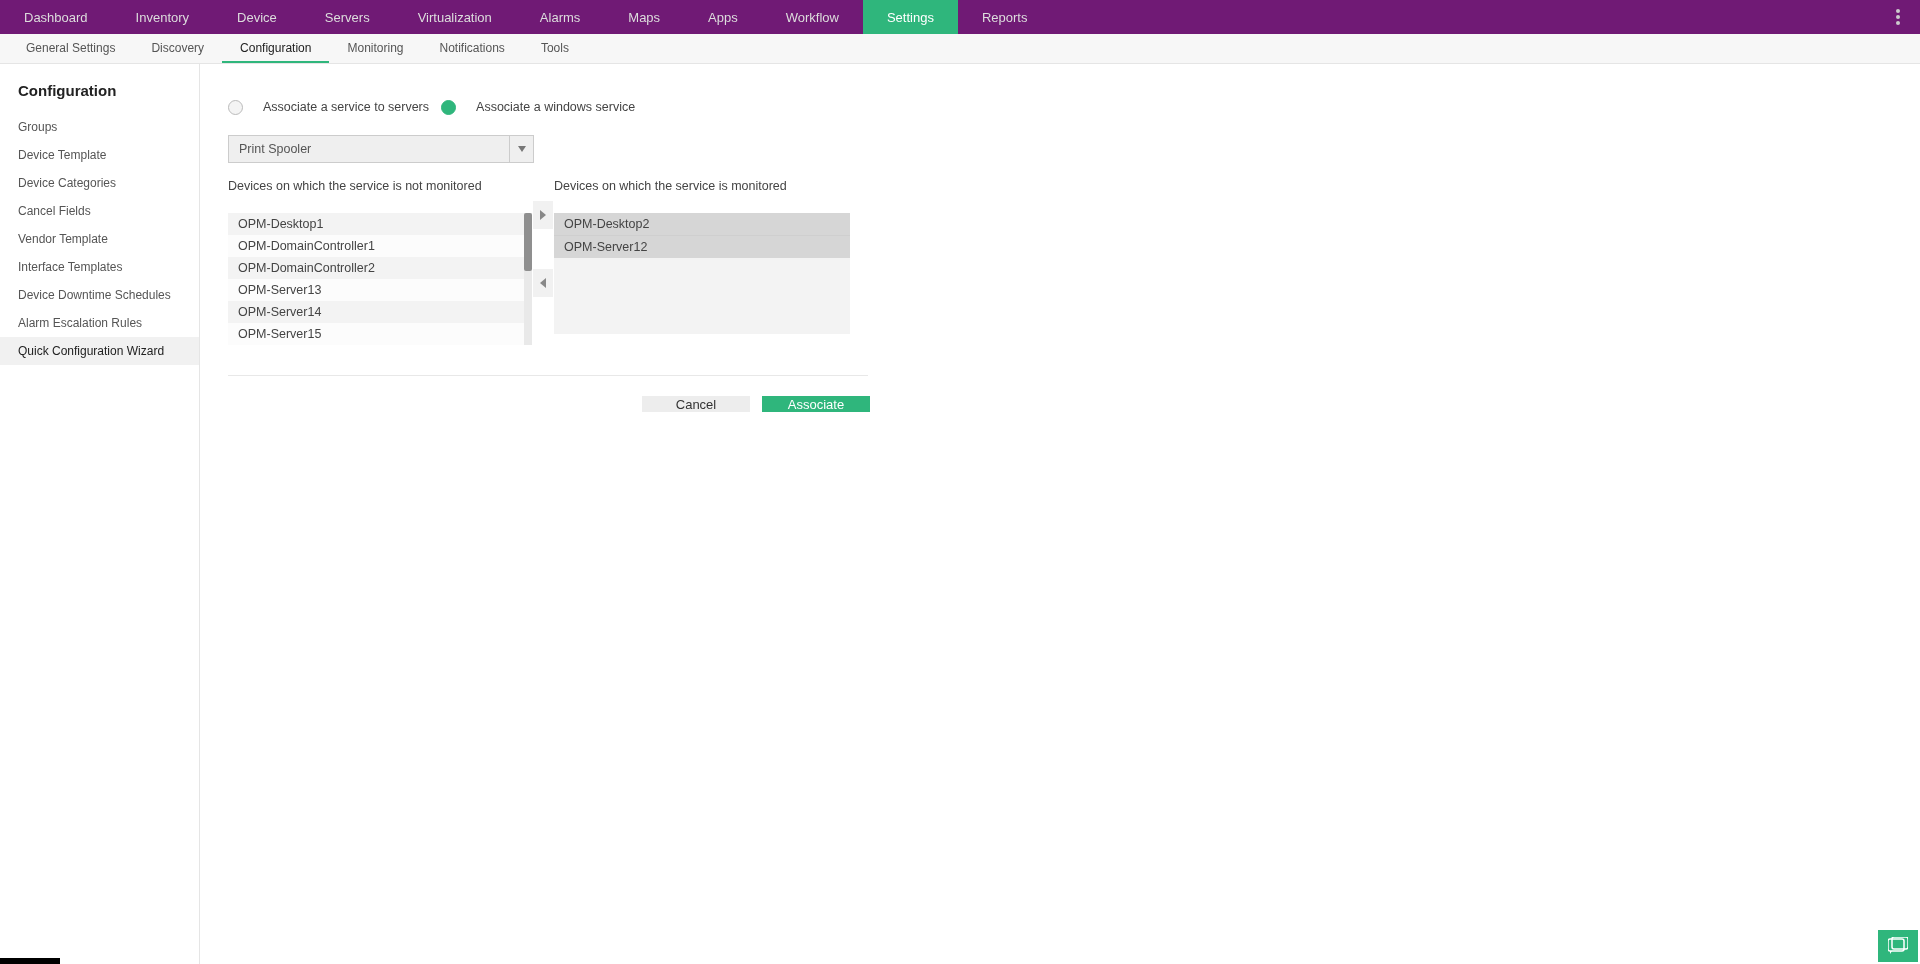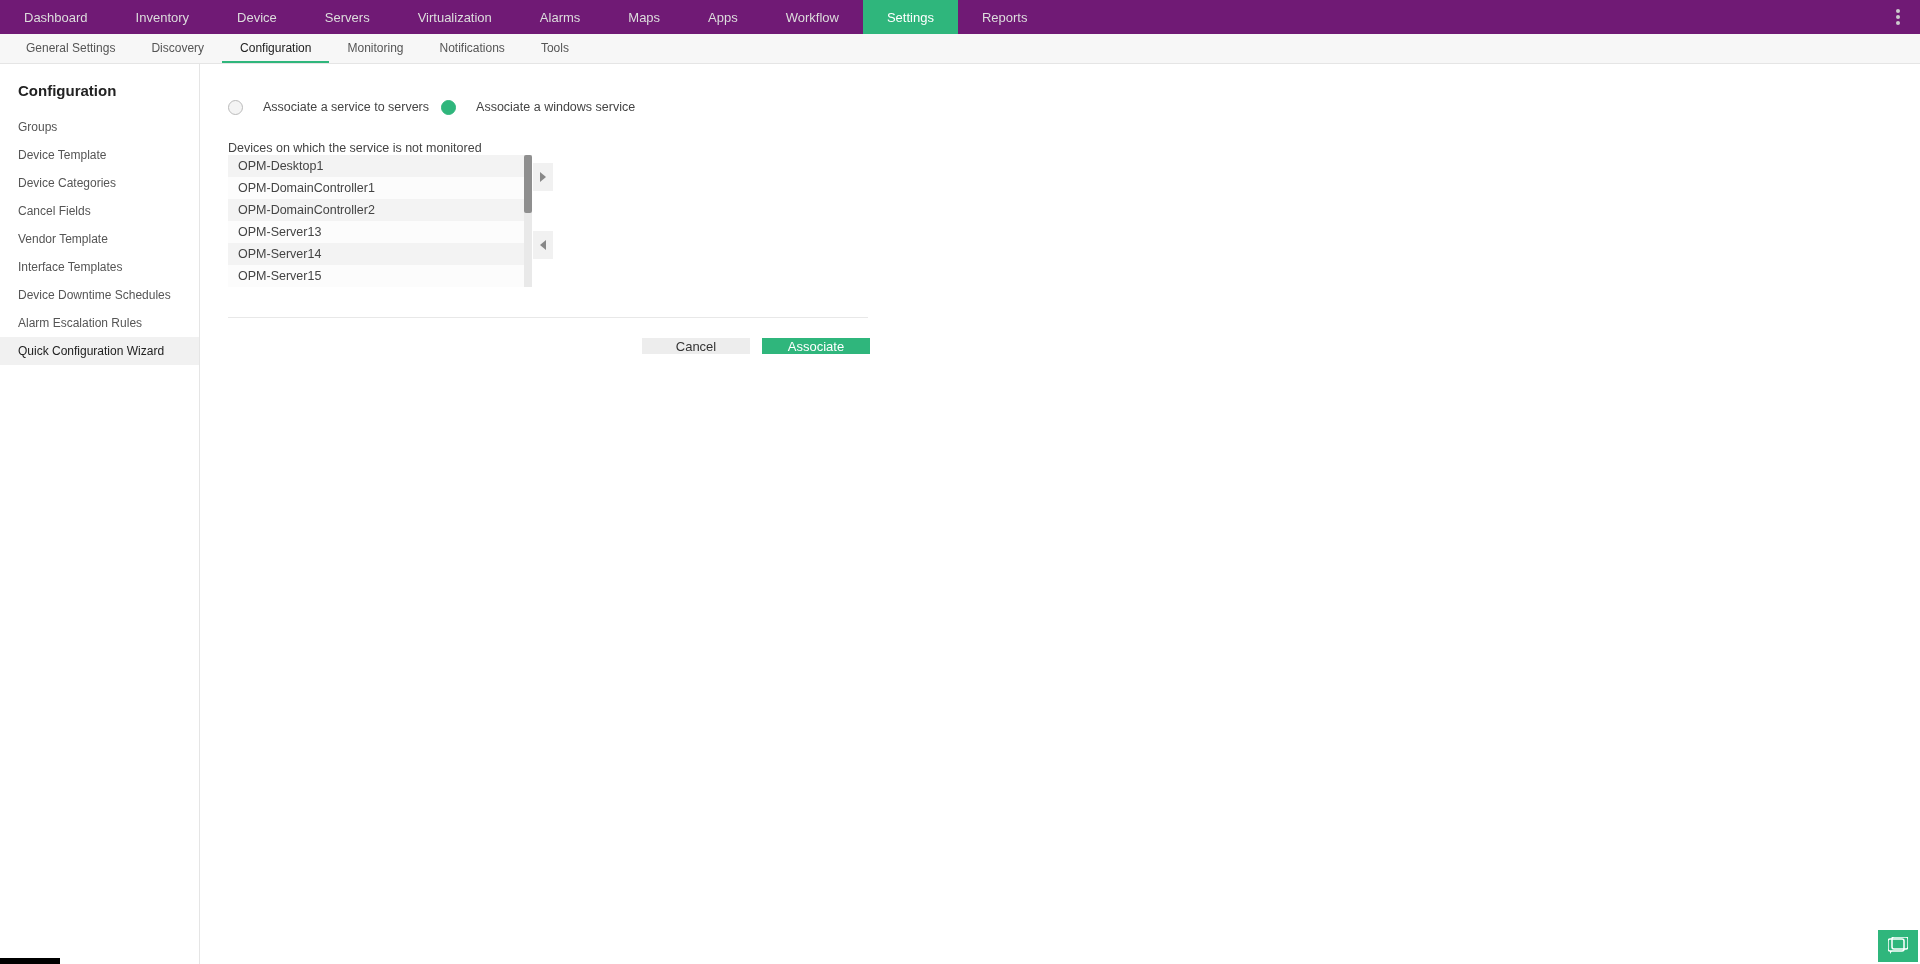--- a/index.html
+++ b/index.html
@@ -161,21 +161,21 @@
     flex: 1; padding: 0 10px; display:flex; align-items:center; color:#555;
   }
   .dropdown .dd-caret {
     width: 24px; border-left: 1px solid #ccc;
     display:flex; align-items:center; justify-content:center;
   }
   .dropdown .dd-caret svg { fill:#777; }
 
   .dual-list { display:flex; gap:0; margin-top: 16px; align-items:flex-start; }
   .dl-col { display:flex; flex-direction:column; }
-  .dl-label { font-size:12.5px; color:#444; margin-bottom: 0; }
+  .dl-label { font-size:12.5px; color:#444; margin-bottom: 20px; }
 
   .dl-box-wrap { display:flex; align-items:stretch; }
   .dl-box {
     width: 296px;
     background: #fff;
     font-size: 12.5px;
     color:#444;
   }
   .dl-box .row {
     padding: 4px 10px;
@@ -313,20 +313,28 @@
         <span class="dot"></span>
         <span>Associate a service to servers</span>
       </div>
       <div class="radio selected">
         <span class="dot"></span>
         <span>Associate a windows service</span>
       </div>
     </div>
 
     <div class="field-block">
+      <div class="dropdown">
+        <div class="dd-text">Print Spooler</div>
+        <div class="dd-caret">
+          <svg width="8" height="6" viewBox="0 0 8 6">
+              <path d="M0 0h8L4 6z"></path>
+            </svg>
+        </div>
+      </div>
     </div>
 
     <div class="dual-list">
 
       <div class="dl-col">
         <span class="dl-label">Devices on which the service is not monitored</span>
         <div class="dl-box-wrap">
           <div class="dl-box left">
             <div class="row">OPM-Desktop1</div>
             <div class="row">OPM-DomainController1</div>
@@ -347,20 +355,28 @@
               <path d="M0 0l6 5-6 5z"></path>
             </svg>
         </div>
         <div class="move-btn">
           <svg width="6" height="10" viewBox="0 0 6 10">
               <path d="M6 0L0 5l6 5z"></path>
             </svg>
         </div>
       </div>
 
+      <div class="dl-col">
+        <span class="dl-label">Devices on which the service is monitored</span>
+        <div class="dl-box right">
+          <div class="row">OPM-Desktop2</div>
+          <div class="row">OPM-Server12</div>
+          <div class="filler"></div>
+        </div>
+      </div>
     </div>
 
     <div class="buttons">
       <button class="btn btn-cancel">Cancel</button>
       <button class="btn btn-primary">Associate</button>
     </div>
   </div>
 </div>
 
 <div class="help-fab">

